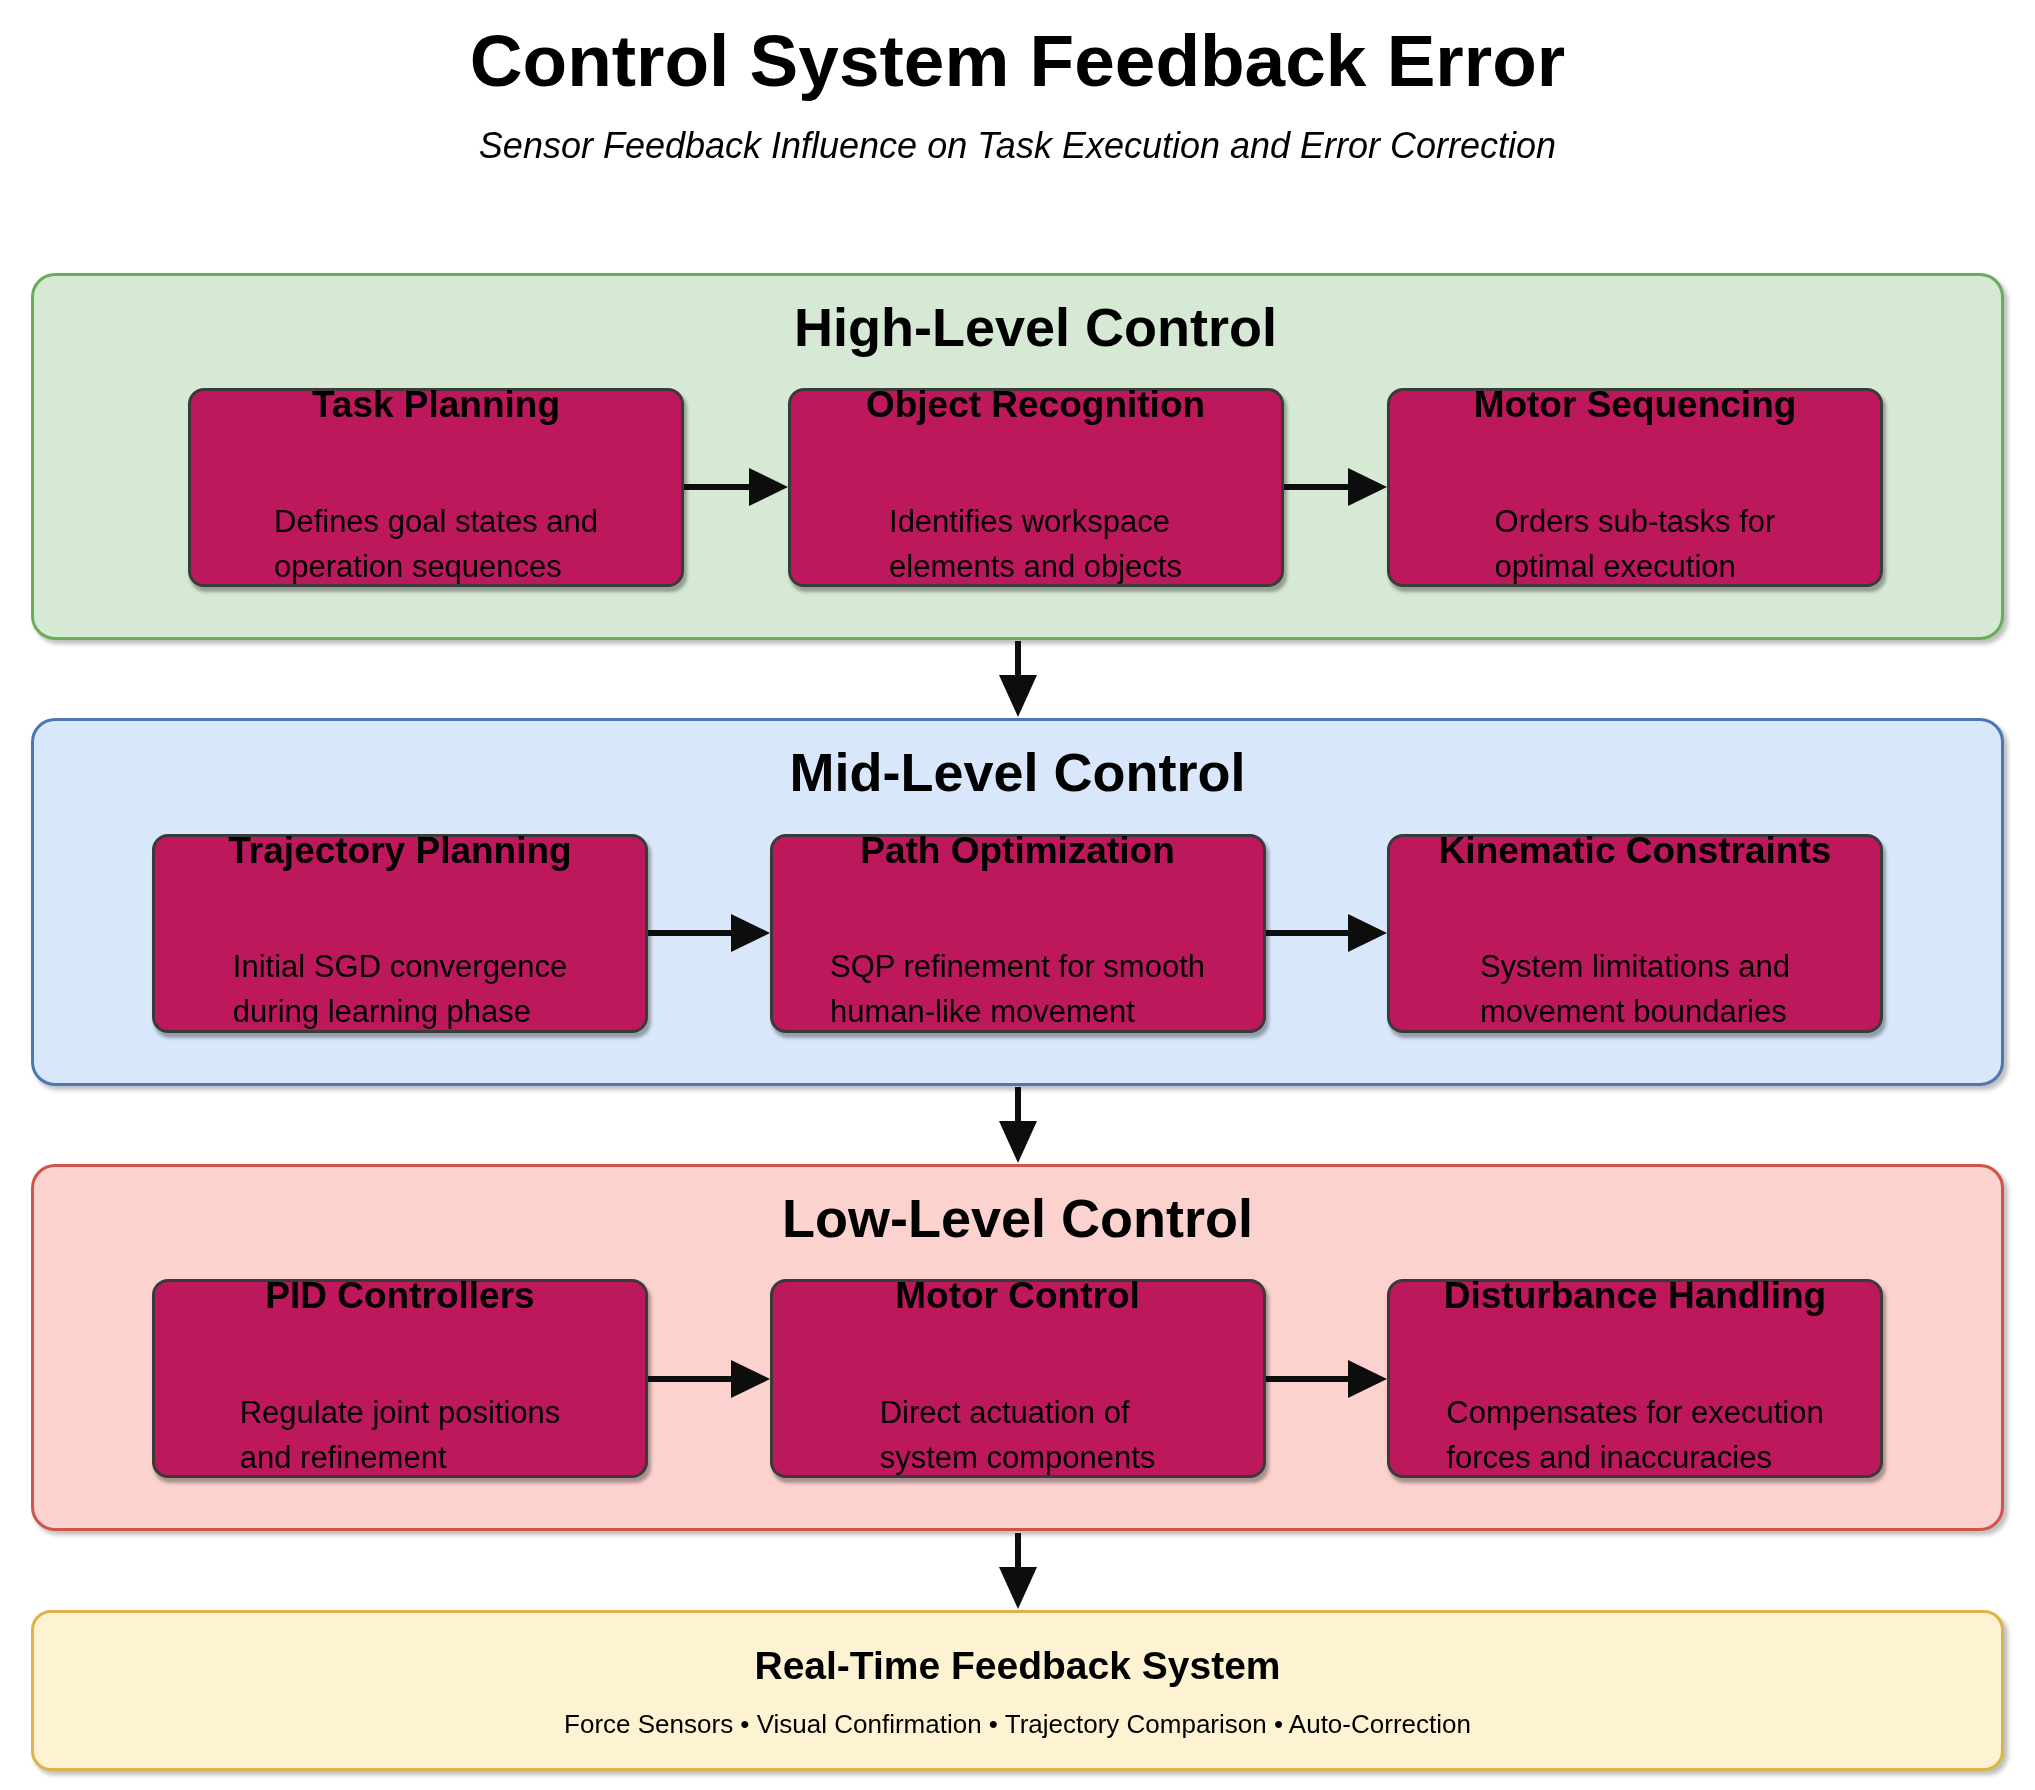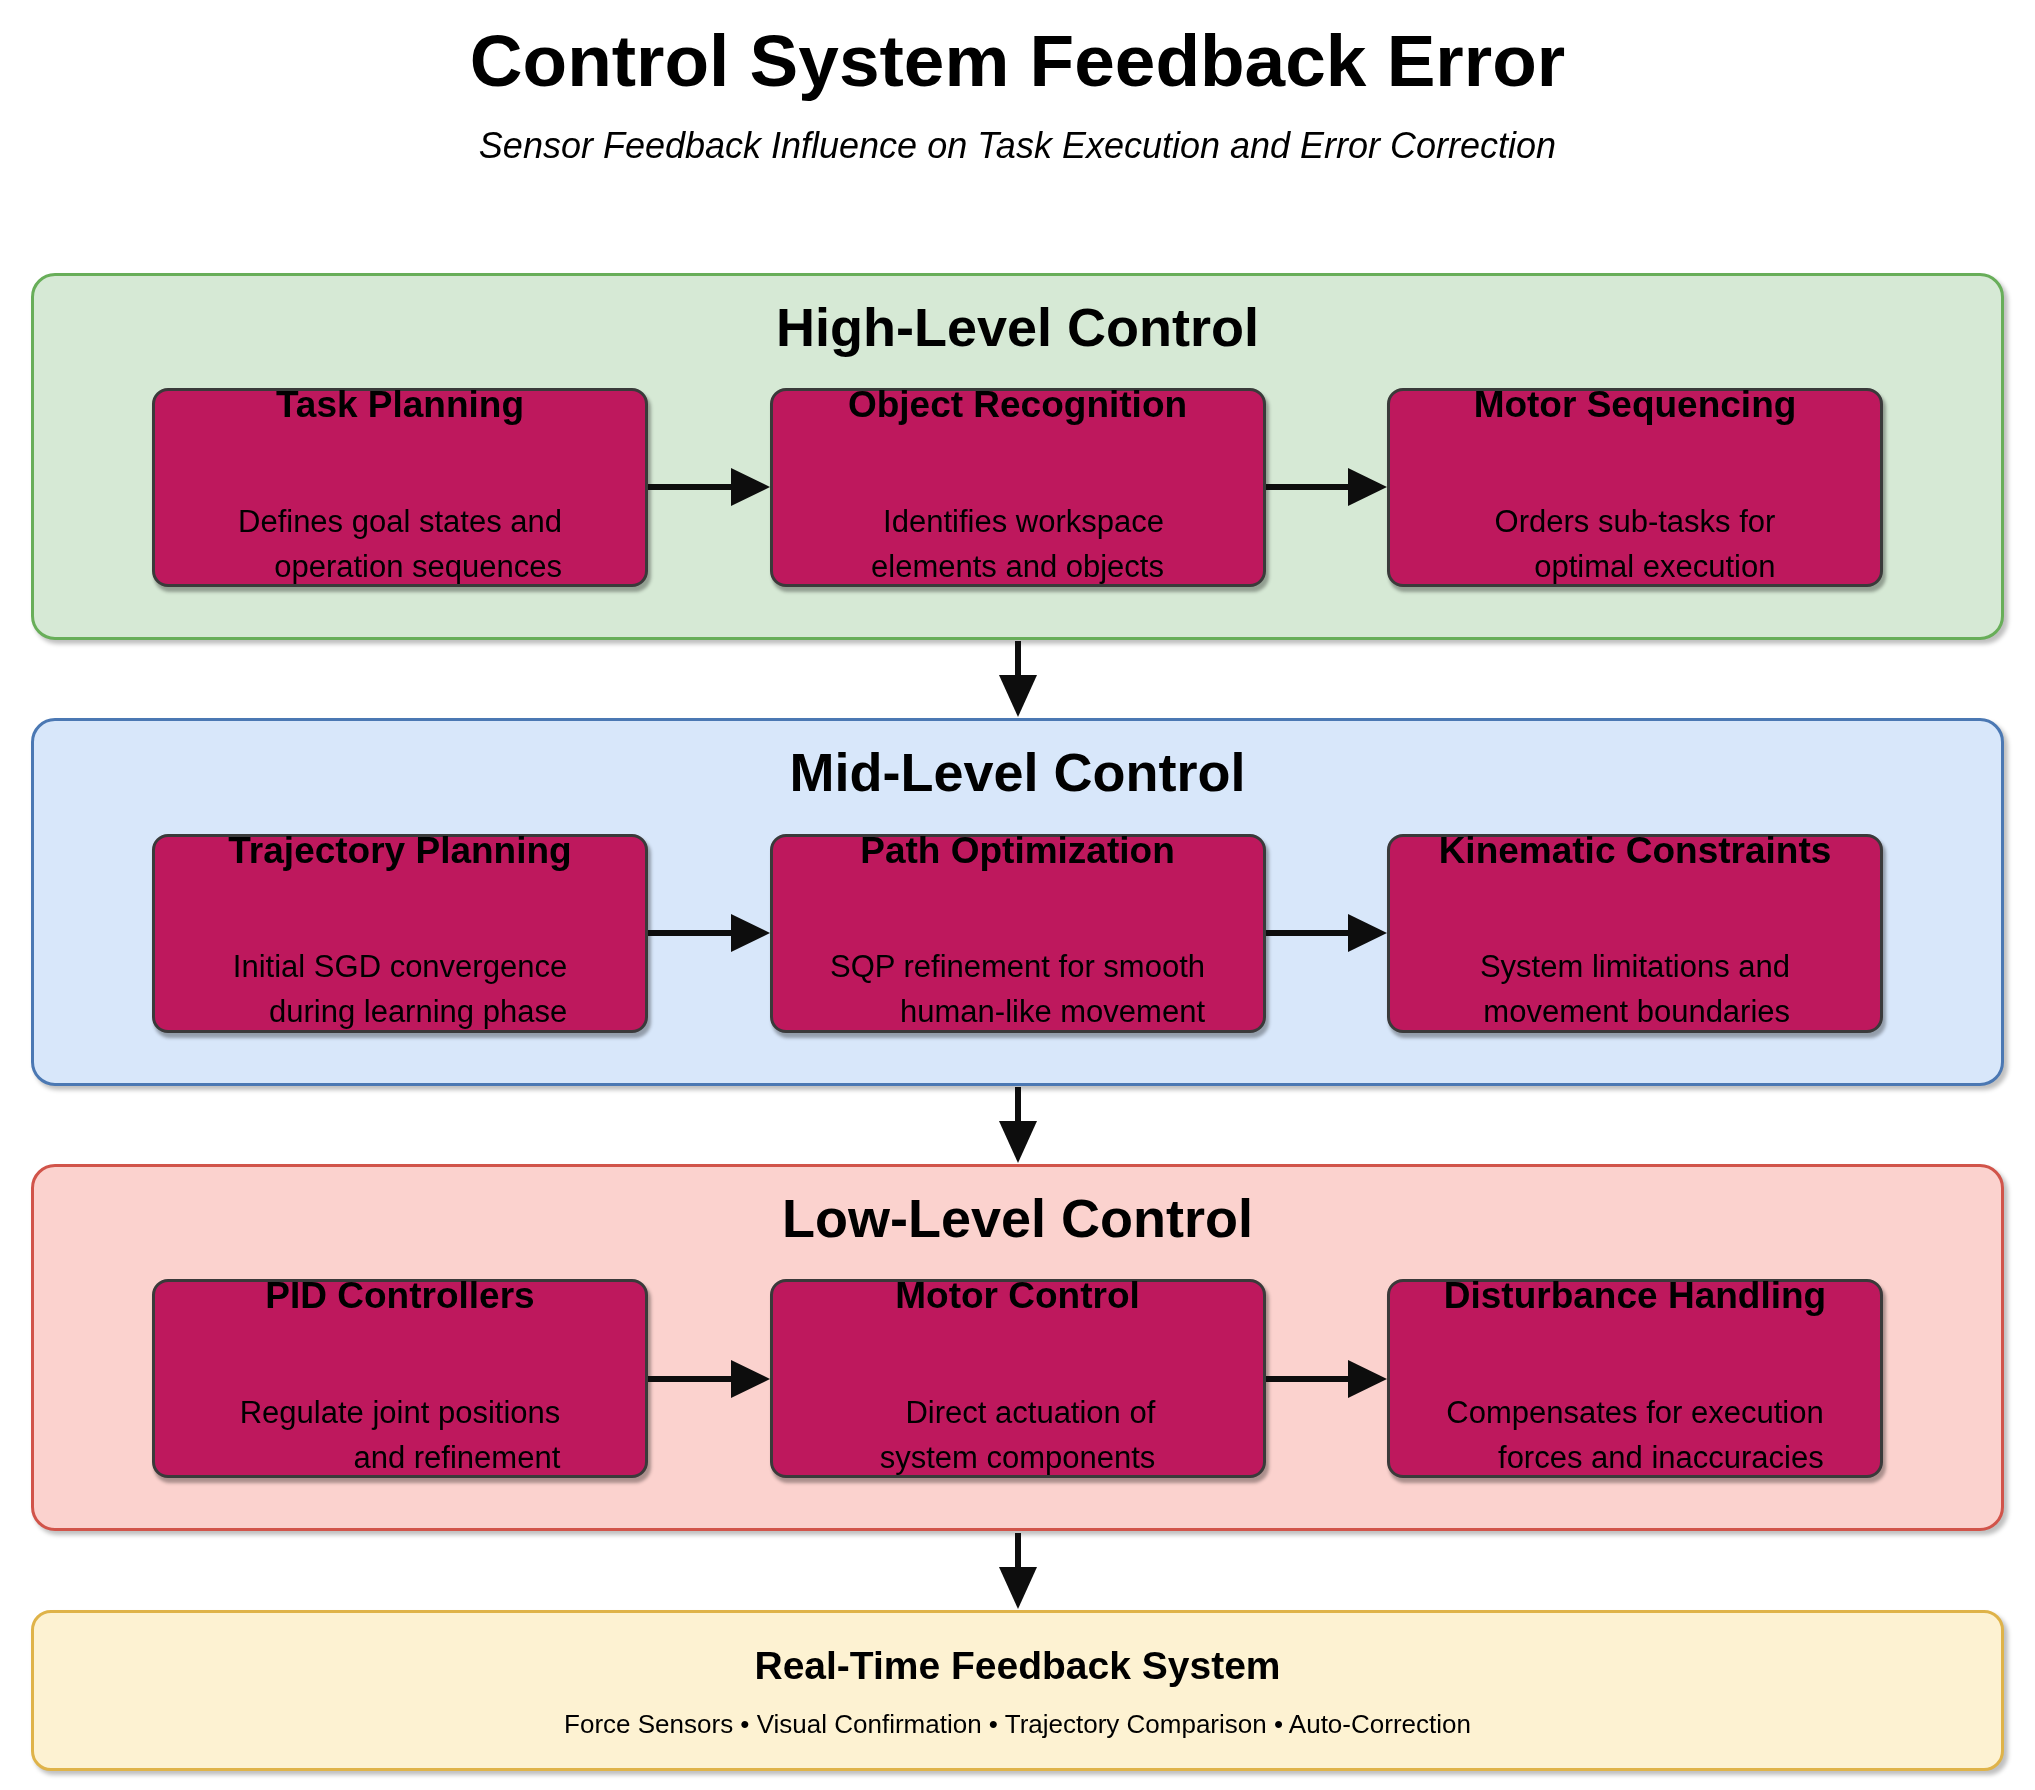--- a/index.html
+++ b/index.html
@@ -71,21 +71,21 @@
   }
   .node-title {
     font-size: 37px;
     font-weight: bold;
     line-height: 1.1;
     text-align: center;
   }
   .node-desc {
     font-size: 31px;
     line-height: 1.45;
-    text-align: right;
+    text-align: left;
     margin-top: 46px;
   }
   .node-desc .line { display: block; }
   .h-arrow {
     flex: 1 1 auto;
     display: flex;
     align-items: center;
     min-width: 81px;
   }
   .h-arrow .shaft {
@@ -139,21 +139,21 @@
   i { font-style: normal; display: block; }
 </style>
 </head>
 <body>
 
 <div class="page">
 
   <h1 class="main-title">Control System Feedback Error</h1>
   <div class="subtitle">Sensor Feedback Influence on Task Execution and Error Correction</div>
 
-  <section class="band band-first" style="background-color: rgb(214, 233, 213); border-color: rgb(104, 174, 89);">
+  <section class="band band-first" style="background-color: rgb(214, 233, 213); border-color: rgb(104, 174, 89); padding-left: 36px;">
     <h2 class="band-heading">High-Level Control</h2>
     <div class="node-row">
       <div class="node">
         <div class="node-title">Task Planning</div>
         <div class="node-desc">
           <span class="line">Defines goal states and</span>
           <span class="line">operation sequences</span>
         </div>
       </div>
       <div class="h-arrow">

